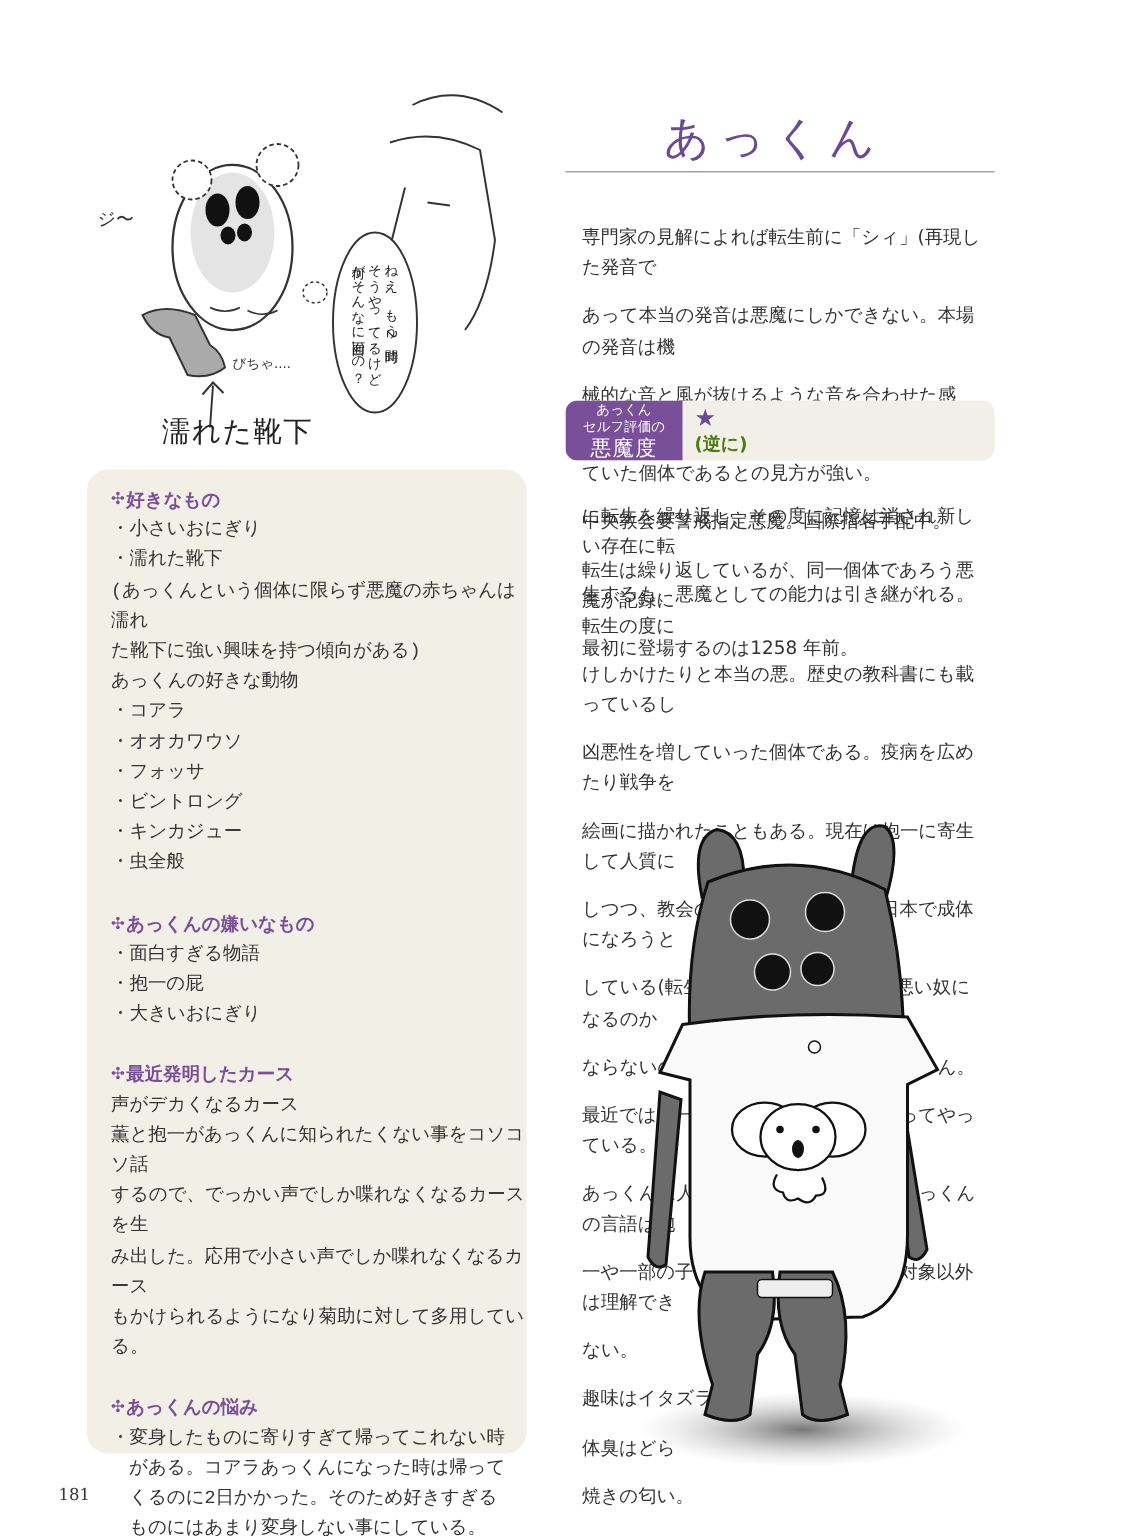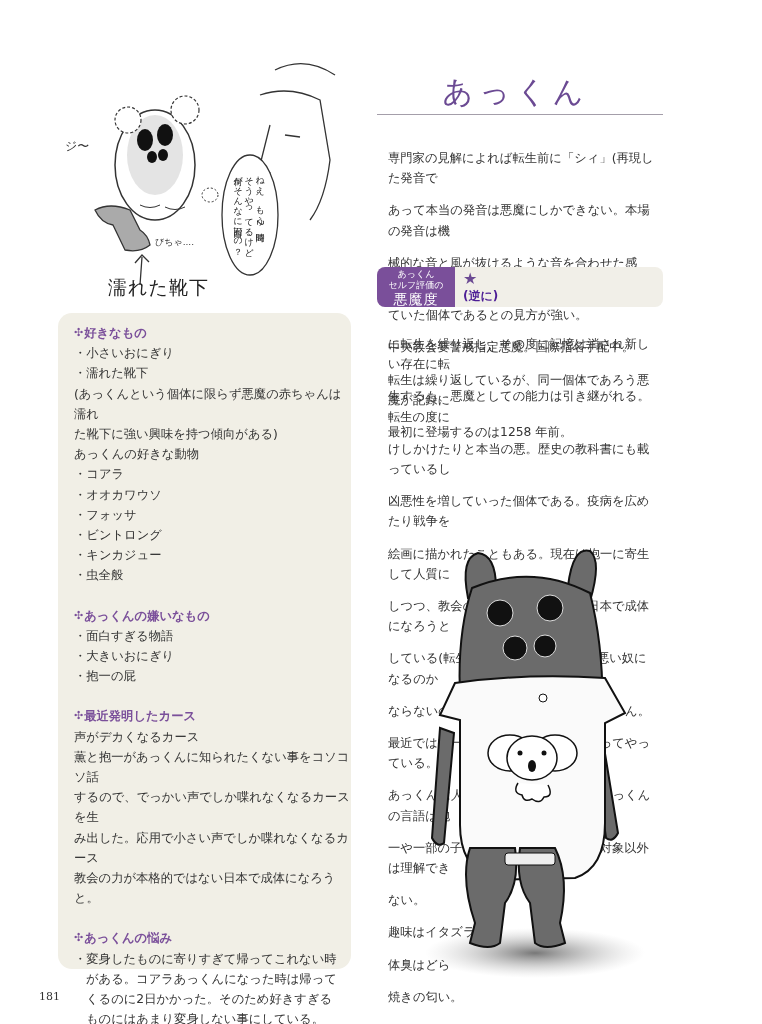--- a/index.html
+++ b/index.html
@@ -21,27 +21,27 @@
   .main-desc { top: 322px; }
   .rtext p { margin: 12px; }
 
   
   .rating { position: absolute; left: 377px; top: 267px; width: 286px; height: 40px; background: #f1efe8; border-radius: 8px; display: flex; overflow: hidden; }
   .rating-label { width: 78px; background: #7a4f9a; color: #fff; text-align: center; padding-top: 2px; }
   .rating-label .l1, .rating-label .l2 { font-size: 9px; line-height: 11px; display: block; }
   .rating-label .l3 { font-size: 14px; line-height: 16px; display: block; letter-spacing: 1px; }
   .rating-val { padding: 3px 0 0 8px; }
   .rating-star { color: #6b4a93; font-size: 16px; line-height: 18px; display: block; }
-  .rating-note { font-size: 12px; line-height: 16px; font-weight: bold; color: #4c1d95; display: block; }
+  .rating-note { font-size: 12px; line-height: 16px; font-weight: bold; color: #4d7c0f; display: block; }
 
   
   .lpanel { position: absolute; left: 58px; top: 313px; width: 293px; height: 656px; background: #f1efe6; border-radius: 14px; padding: 10px 0 0 16px; font-size: 12.3px; line-height: 20.2px; color: #333; }
   .sec-head { color: #7a4f9a; font-weight: bold; display: flex; align-items: center; }
   .sec-head .cross { font-size: 11px; margin-right: 1px; }
-  .lpanel .item { display: block; }
+  .lpanel .item { display: block; font-family: Liberation Mono, monospace; }
   .lpanel .gap { height: 20px; }
   .hang { padding-left: 12px; text-indent: -12px; padding-right: 12px; }
 
   
   .char { position: absolute; left: 400px; top: 548px; width: 262px; height: 435px; }
   .char svg { width: 100%; height: 100%; }
 
   .page-num { position: absolute; left: 39px; top: 990px; font-family: "DejaVu Serif", "Liberation Serif", serif; font-size: 11px; color: #333; }
 </style>
 </head>
@@ -140,33 +140,33 @@
   <span class="item">・ビントロング</span>
   <span class="item">・キンカジュー</span>
   <span class="item">・虫全般</span>
   <div class="gap"></div>
 
   <div class="sec-head">
     <span class="cross">✣</span>
     <span>あっくんの嫌いなもの</span>
   </div>
   <span class="item">・面白すぎる物語</span>
+  <span class="item">・抱一の屁</span>
   <span class="item">・大きいおにぎり</span>
-  <span class="item">・抱一の屁</span>
   <div class="gap"></div>
 
   <div class="sec-head">
     <span class="cross">✣</span>
     <span>最近発明したカース</span>
   </div>
   <span class="item">声がデカくなるカース</span>
   <span class="item">薫と抱一があっくんに知られたくない事をコソコソ話</span>
   <span class="item">するので、でっかい声でしか喋れなくなるカースを生</span>
   <span class="item">み出した。応用で小さい声でしか喋れなくなるカース</span>
-  <span class="item">教会の力が本格的ではない日本で成体になろうと。</span>
+  <span class="item">もかけられるようになり菊助に対して多用している。</span>
   <div class="gap"></div>
 
   <div class="sec-head">
     <span class="cross">✣</span>
     <span>あっくんの悩み</span>
   </div>
   <span class="item hang">・変身したものに寄りすぎて帰ってこれない時がある。コアラあっくんになった時は帰ってくるのに2日かかった。そのため好きすぎるものにはあまり変身しない事にしている。</span>
 
 </div>
 

